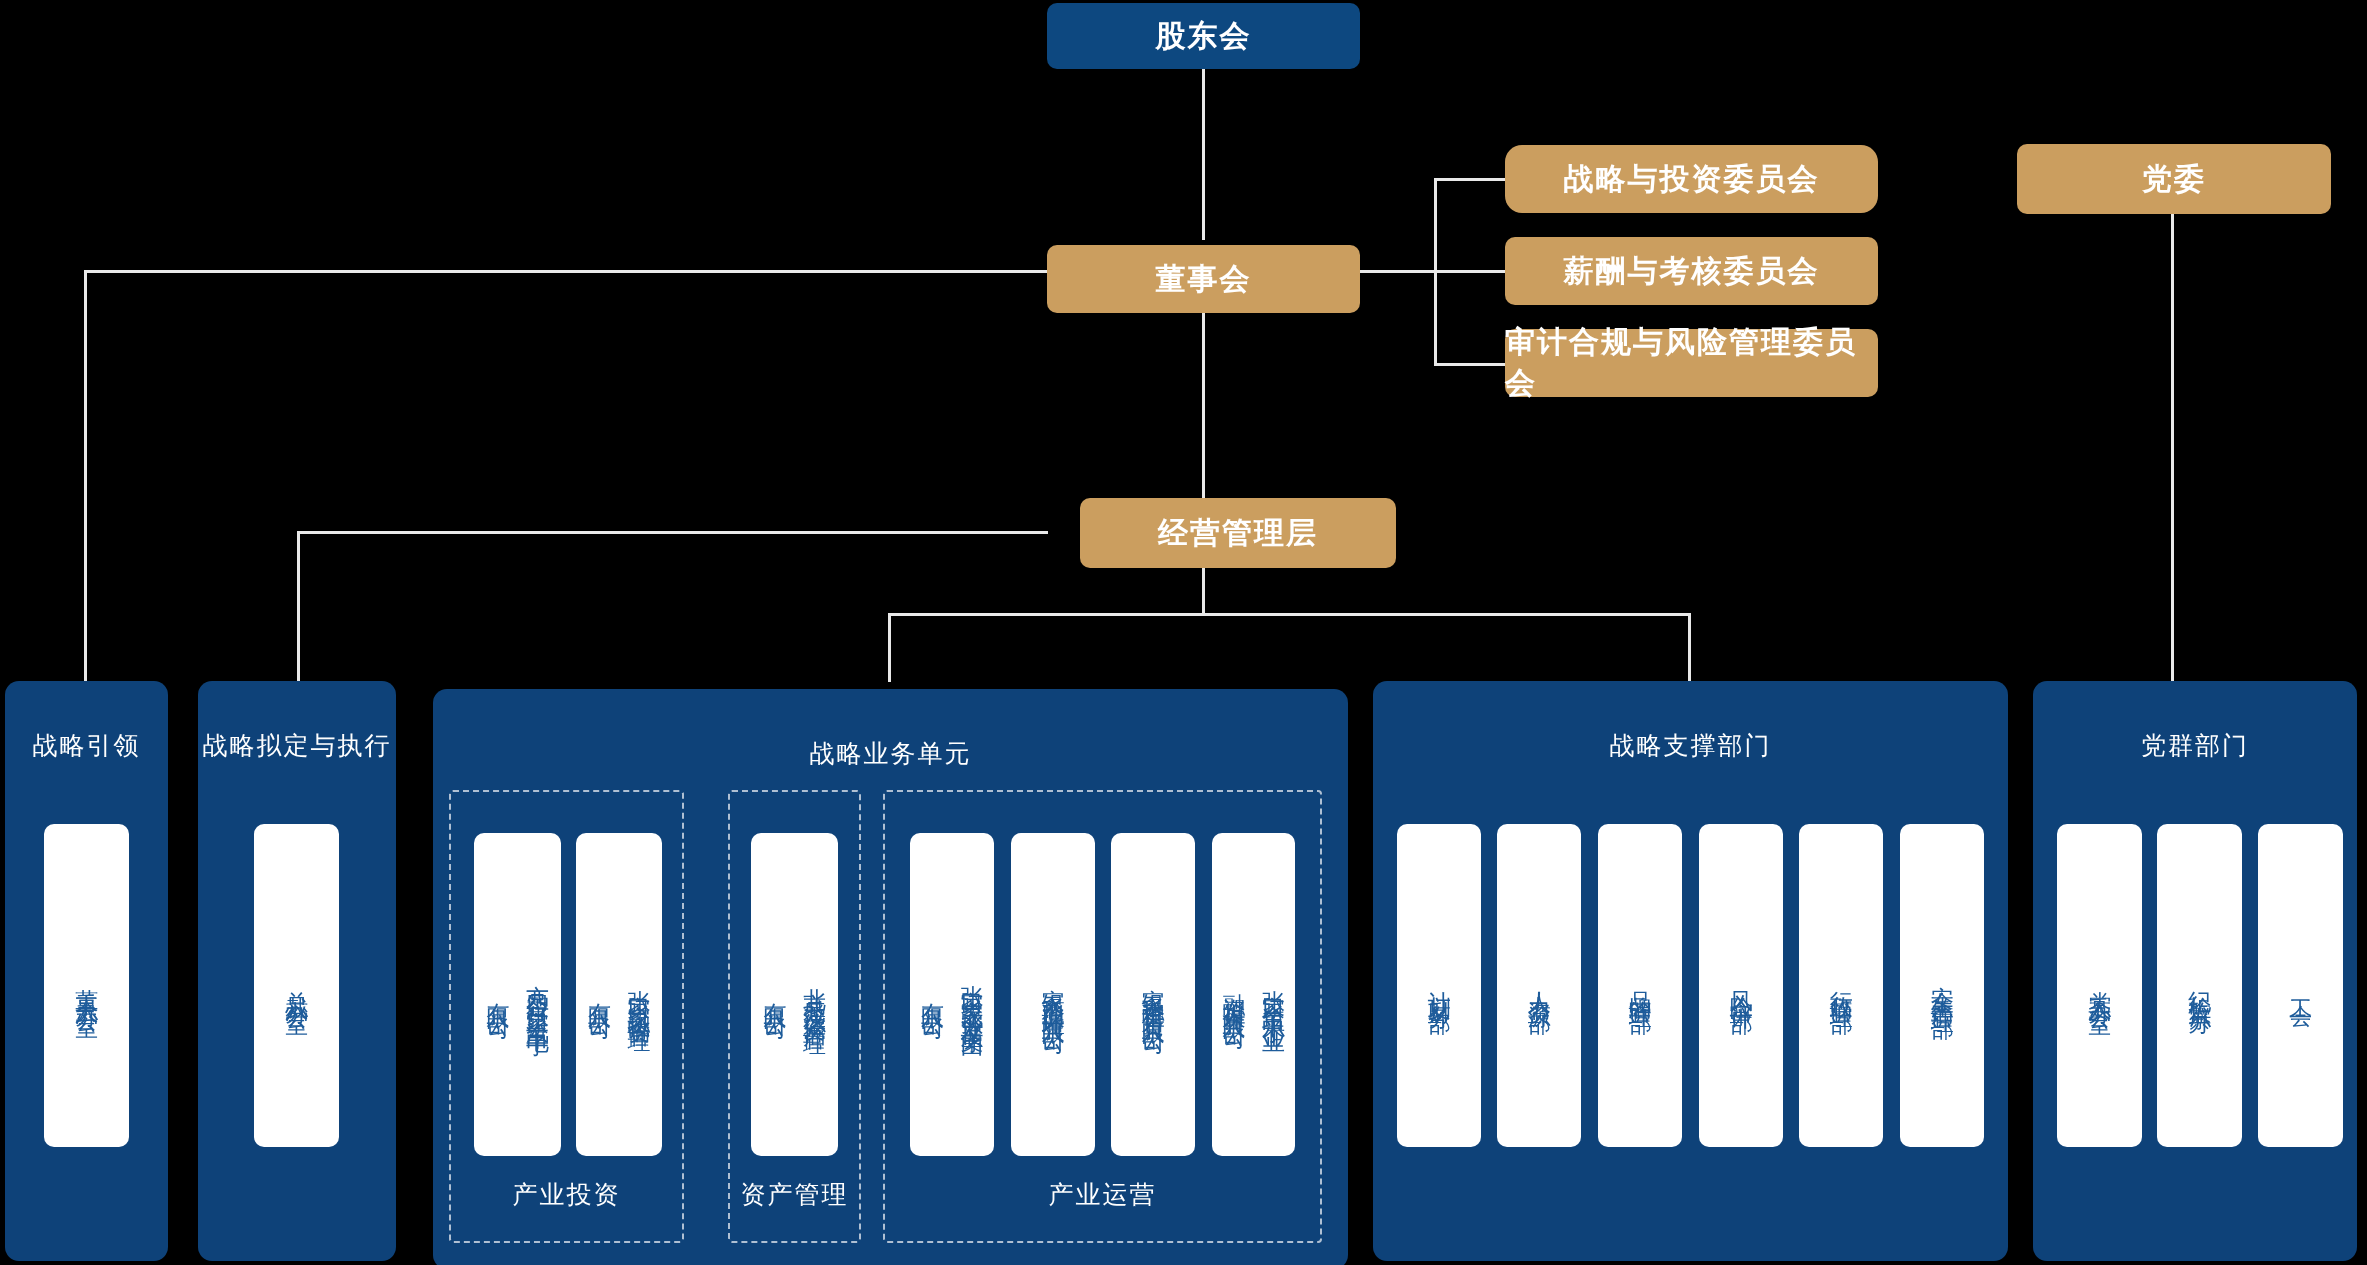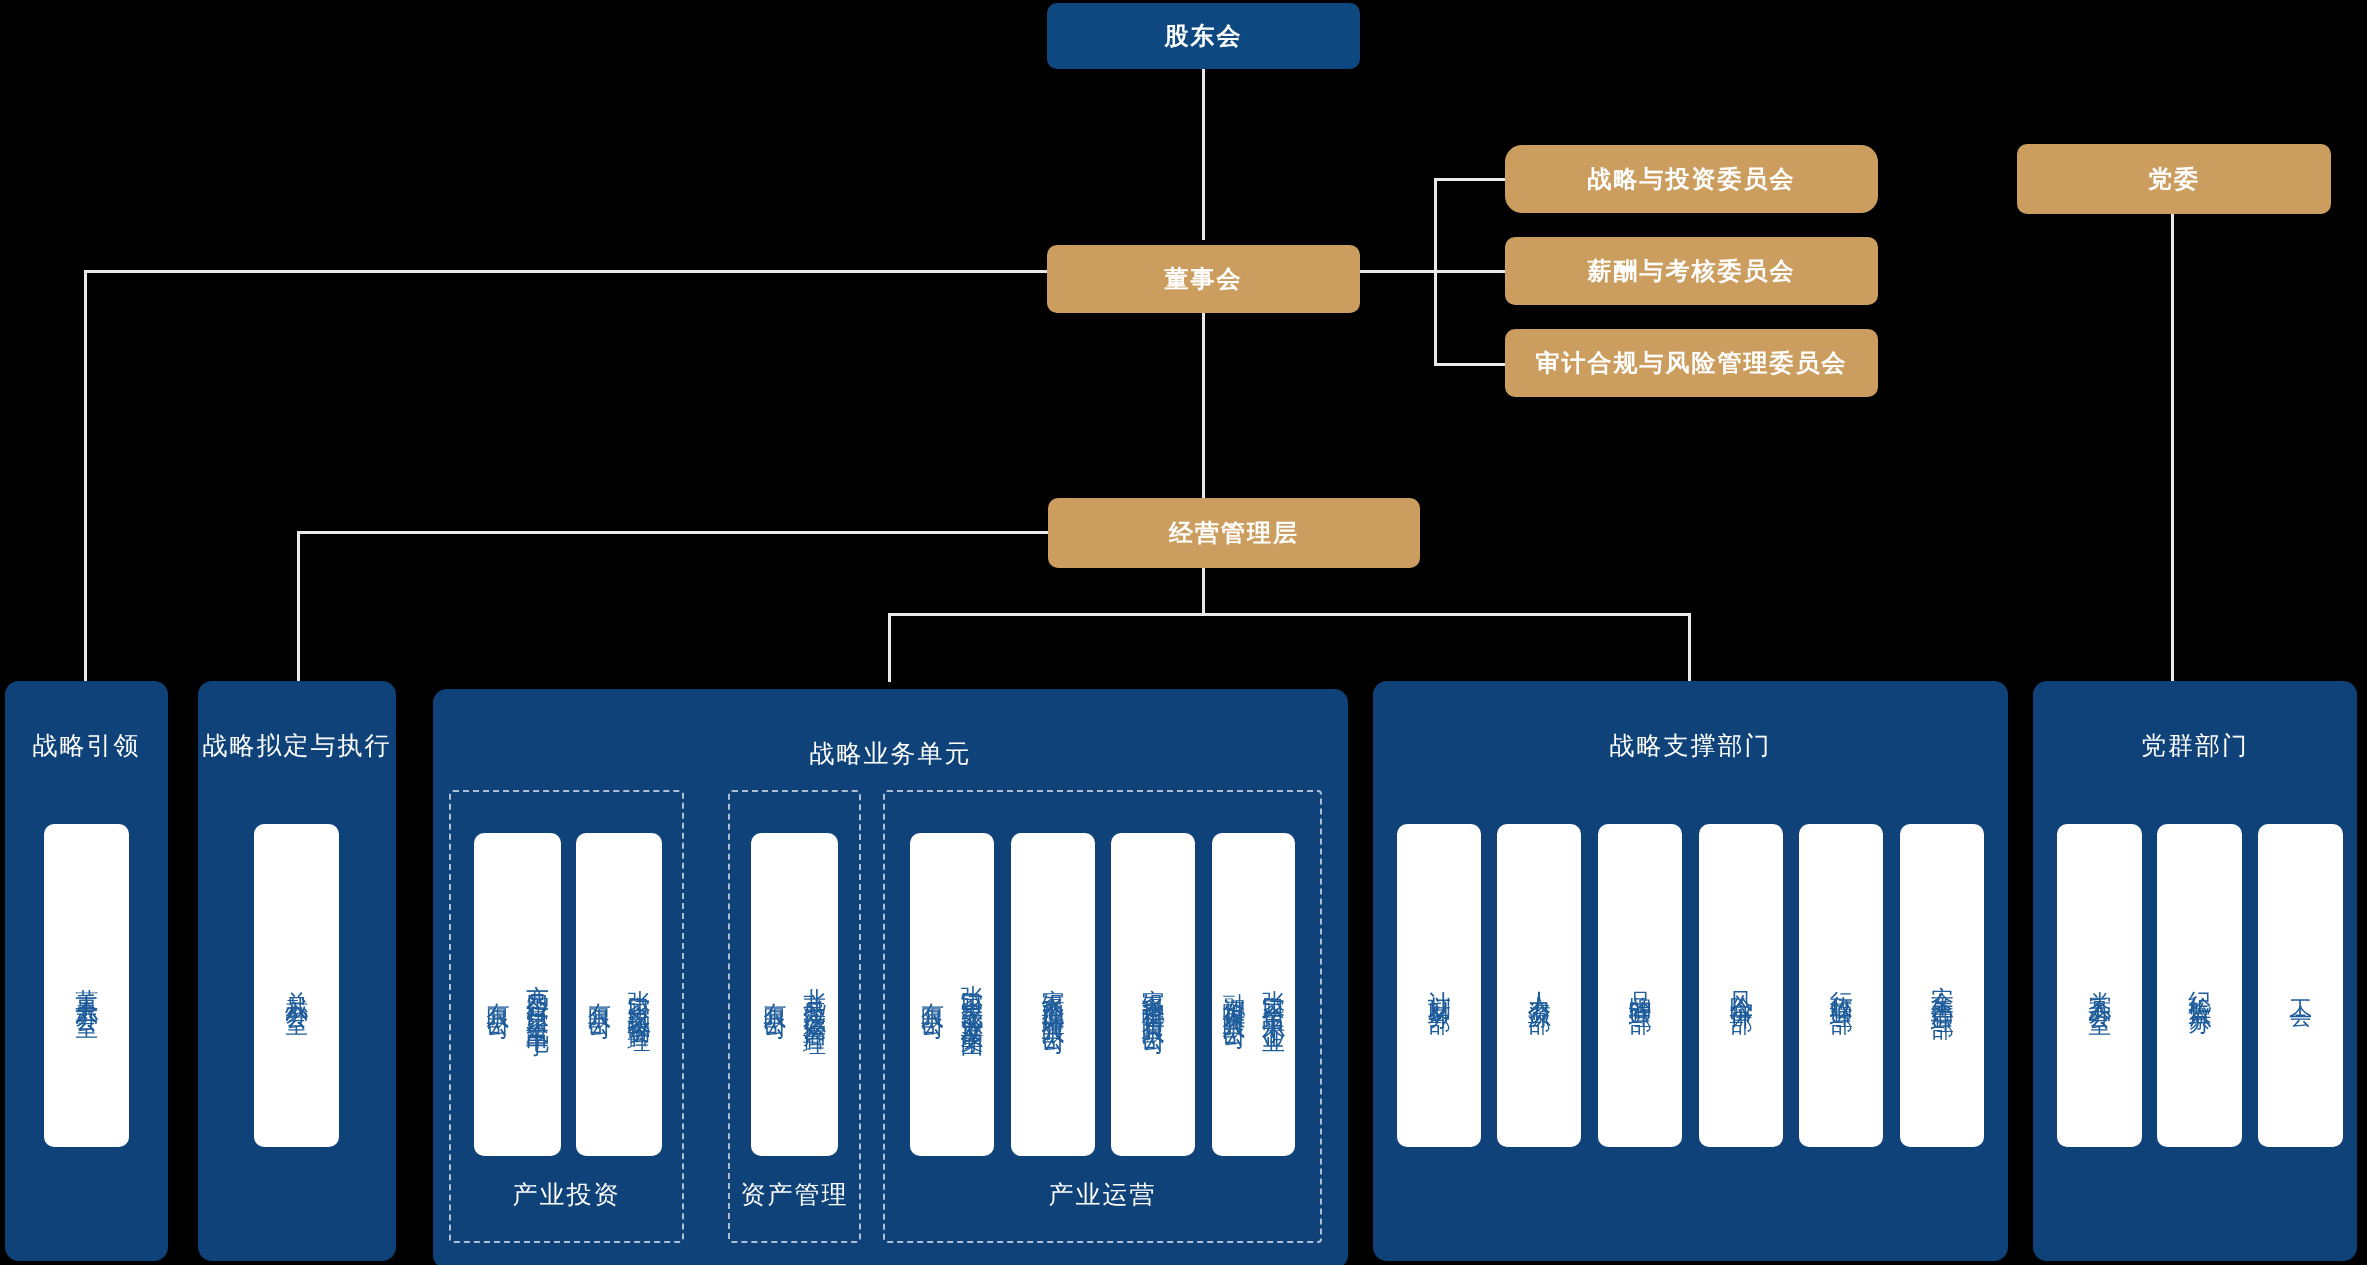--- a/index.html
+++ b/index.html
@@ -3,21 +3,21 @@
 <meta charset="utf-8">
 <style>
   html,body{margin:0;padding:0;background:#000;}
   #canvas{
     position:relative;width:2367px;height:1265px;background:#000;overflow:hidden;
     font-family:"DejaVu Sans","Liberation Sans",sans-serif;
   }
   .line{position:absolute;background:#e9e9e9;}
   .node{
     position:absolute;display:flex;align-items:center;justify-content:center;
-    color:#ffffff;font-weight:bold;font-size:24px;border-radius:10px;letter-spacing:2px;
+    color:#ffffff;font-weight:bold;font-size:30px;border-radius:10px;letter-spacing:2px;
   }
   .node.navy{background:#0d4880;}
   .node.gold{background:#cb9e5f;}
   .bucket{position:absolute;top:681px;height:580px;background:#0e4279;border-radius:14px;}
   .bucket .hdr{
     position:absolute;top:48px;left:0;right:0;text-align:center;
     color:#ffffff;font-size:25px;letter-spacing:2px;
   }
   .vbox{
     position:absolute;top:143px;height:323px;background:#ffffff;border-radius:10px;
@@ -74,21 +74,21 @@
     <span>薪酬与考核委员会</span>
   </div>
   <div class="node gold" style="left:1505px;top:329px;width:373px;height:68px;">
     <span>审计合规与风险管理委员会</span>
   </div>
 
   <div class="node gold" style="left:2017px;top:144px;width:314px;height:70px;">
     <span>党委</span>
   </div>
 
-  <div class="node gold" style="left:1048px;top:498px;width:372px;height:70px;">
+  <div class="node gold" style="left:1080px;top:498px;width:316px;height:70px;">
     <span>经营管理层</span>
   </div>
 
   <div class="bucket" style="left:5px;width:163px;">
     <div class="hdr">战略引领</div>
     <div class="vbox" style="left:39px;width:85px;">
       <div class="vtext">董事会办公室</div>
     </div>
   </div>
 

